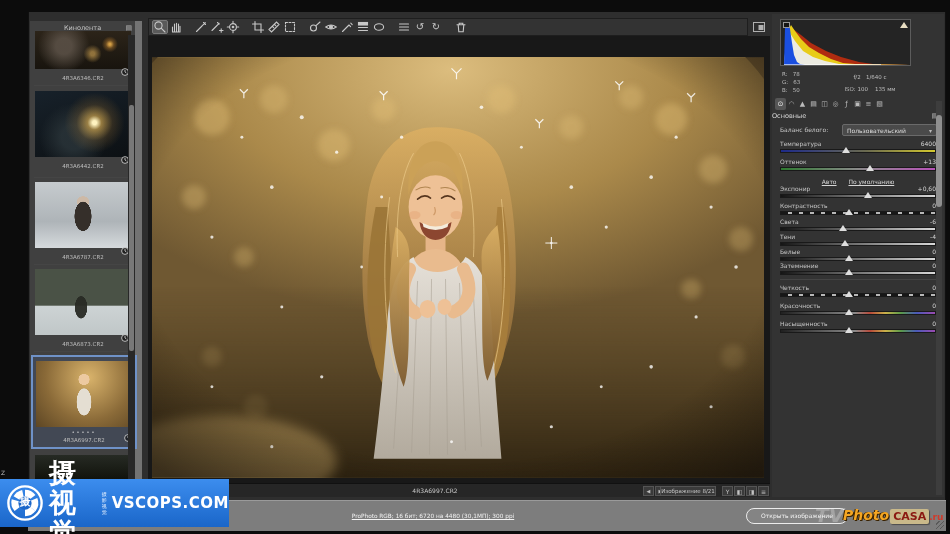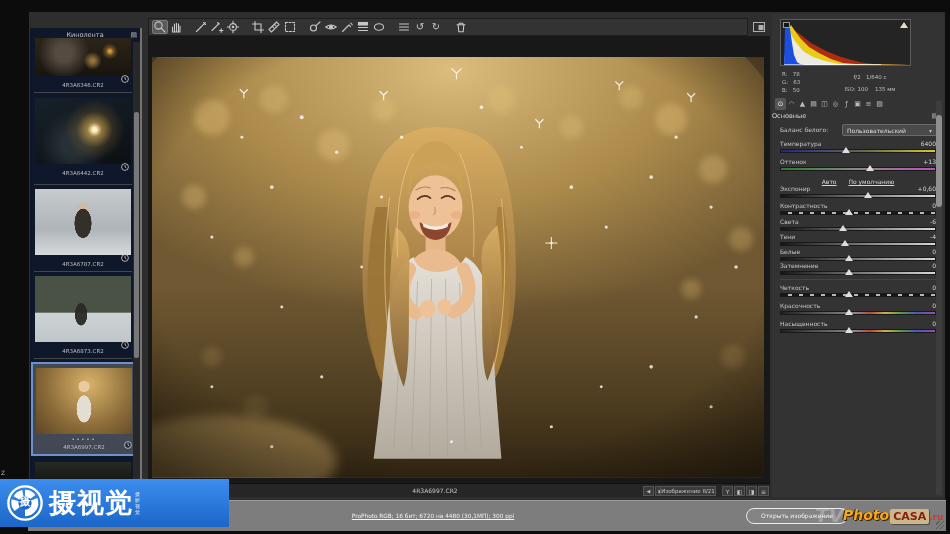--- a/index.html
+++ b/index.html
@@ -10,21 +10,21 @@
   .titlebar{position:absolute;left:0;top:0;width:950px;height:12px;background:#1f2124;}
   .titlebar .title{position:absolute;left:4px;top:1px;font-size:7px;color:#c9c9c9;white-space:nowrap;}
   .title-blur{position:absolute;left:150px;top:0;width:800px;height:12px;
     background:linear-gradient(90deg,#3a4046,#2b3035 30%,#4a5158 55%,#262a2e 80%,#14161a);
     filter:blur(2px);opacity:.8;}
 
   
   .appbg{position:absolute;left:28px;top:12px;width:918px;height:519px;background:#2e2e2e;border-left:1px solid #101010;border-right:1px solid #101010;}
 
   
-  .filmstrip{position:absolute;left:30px;top:28px;width:112px;height:465px;background:#0f172a;border-right:2px solid #737373;}
+  .filmstrip{position:absolute;left:30px;top:21px;width:112px;height:465px;background:#404040;border-right:7px solid #737373;}
   .fhead{position:absolute;left:0;top:0;width:100%;height:14px;text-align:center;font-size:6.5px;color:#c4c4c4;line-height:14px;}
   .fhead-menu{position:absolute;right:3px;top:3px;font-size:7px;color:#aaa;line-height:8px;}
   .fscroll{position:absolute;right:0;top:14px;bottom:0;width:7px;background:#282828;}
   .fscroll .fthumb{position:absolute;left:1px;width:5px;border-radius:2px;background:#787878;}
   .fitem{position:absolute;left:3px;width:100px;}
   .th{position:absolute;left:2px;top:0;width:96px;background:#222;}
   .fname{position:absolute;left:0;right:0;font-size:5.5px;color:#bdbdbd;text-align:center;}
   .fdiv{position:absolute;left:4px;width:98px;border-top:1px solid #454545;}
   .clock{position:absolute;}
   .stars{position:absolute;left:0;right:0;text-align:center;font-size:5px;color:#d8d8d8;letter-spacing:2px;}
@@ -614,15 +614,16 @@
           <path d="M31,28.5 A14,14 0 0 1 20,34 L20,20 Z"></path>
           <path d="M9,28.5 A14,14 0 0 1 6,16 L20,20 Z"></path>
           <path d="M8,13 A14,14 0 0 1 17,6.3 L20,20 Z"></path>
         </g>
         <circle cx="20" cy="20" r="7" fill="#1a66c9"></circle>
       </svg>
       <span class="bchar">摄</span>
     </span>
     <span class="bcn">摄视觉</span>
     <span class="bsmall">摄影视觉</span>
+    <span class="bsite">VSCOPS.COM</span>
   </div>
 
 </div>
 
 </body></html>

